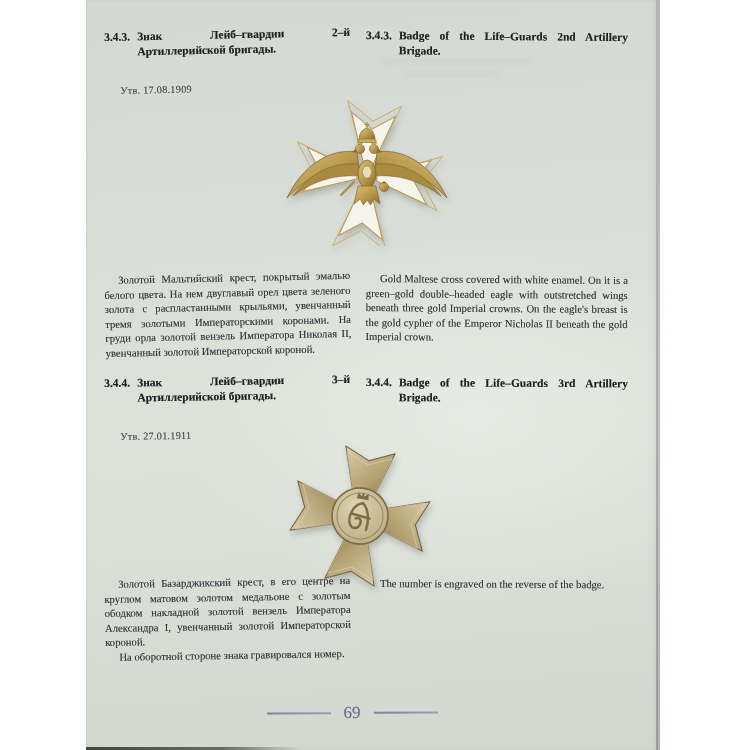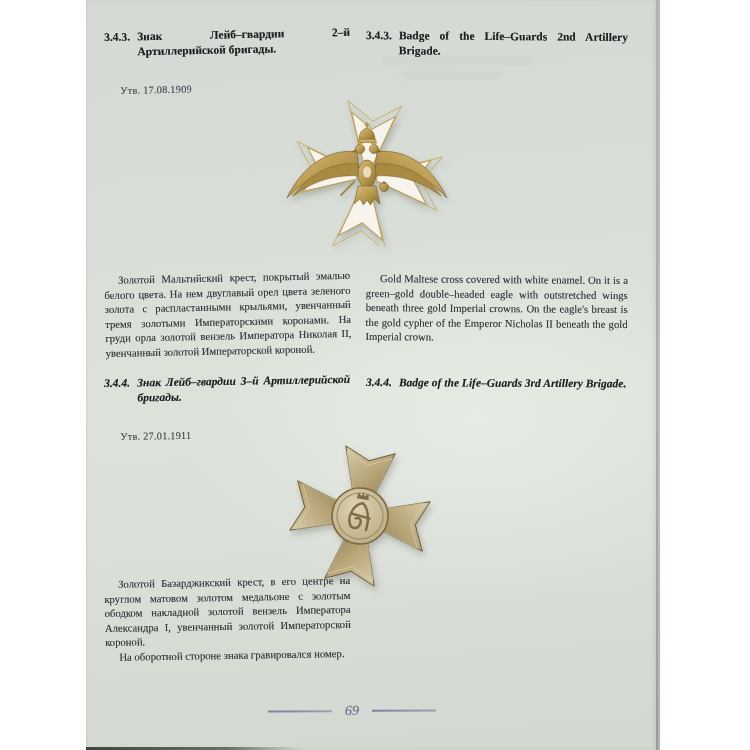--- a/index.html
+++ b/index.html
@@ -38,21 +38,21 @@
 
   .para{font-size:10.7px;line-height:14.5px;color:#2f3236;text-align:justify;
         text-shadow:0 0 .5px rgba(47,50,54,.4);}
   .para p{margin:0;text-indent:14px;}
 
   .badge{position:absolute;filter:drop-shadow(2px 4px 3px rgba(100,104,95,.35));}
 
   .footer{position:absolute;top:703px;left:0;width:574px;display:flex;align-items:center;
           justify-content:center;gap:13px;transform:translateX(-21px) rotate(-0.4deg);}
   .rule{width:64px;height:1.5px;background:linear-gradient(90deg,#7a83a0,#99a1b6);}
-  .pagenum{font-size:14px;font-style:italic;color:#6a7288;text-shadow:0 0 .5px rgba(106,114,136,.5);}
+  .pagenum{font-size:17px;color:#6a7288;text-shadow:0 0 .5px rgba(106,114,136,.5);}
 </style>
 </head>
 <body>
 
 <div class="photo">
   <div class="page">
 
     <div class="ghost" style="left:296px;top:57px;width:150px;height:8px;"></div>
     <div class="ghost" style="left:316px;top:71px;width:100px;height:8px;"></div>
 
@@ -127,21 +127,21 @@
 
     <div class="row para" style="top:273px;">
       <div class="col-ru tilt-ru">
         <p>Золотой Мальтийский крест, покрытый эмалью белого цвета. На нем двуглавый орел цвета зеленого золота с распластанными крыльями, увенчанный тремя золотыми Императорскими коронами. На груди орла золотой вензель Императора Николая II, увенчанный золотой Императорской короной.</p>
       </div>
       <div class="col-en tilt-en">
         <p>Gold Maltese cross covered with white enamel. On it is a green–gold double–headed eagle with outstretched wings beneath three gold Imperial crowns. On the eagle's breast is the gold cypher of the Emperor Nicholas II beneath the gold Imperial crown.</p>
       </div>
     </div>
 
-    <div class="row" style="top:376px;font-style:italic;">
+    <div class="row" style="top:376px;">
       <div class="col-ru tilt-ru-sm">
         <div class="hdr">
           <span class="num">3.4.4.</span>
           <span class="ttl">Знак Лейб–гвардии 3–й Артиллерийской бригады.</span>
         </div>
       </div>
       <div class="col-en tilt-en-sm">
         <div class="hdr">
           <span class="num">3.4.4.</span>
           <span class="ttl">Badge of the Life–Guards 3rd Artillery Brigade.</span>
@@ -188,20 +188,21 @@
         </g>
       </g>
     </svg>
 
     <div class="row para" style="top:577px;">
       <div class="col-ru tilt-ru-sm">
         <p>Золотой Базарджикский крест, в его центре на круглом матовом золотом медальоне с золотым ободком накладной золотой вензель Императора Александра I, увенчанный золотой Императорской короной.</p>
         <p>На оборотной стороне знака гравировался номер.</p>
       </div>
       <div class="col-en tilt-en-sm">
+        <p>The number is engraved on the reverse of the badge.</p>
       </div>
     </div>
 
     <div class="footer">
       <span class="rule"></span>
       <span class="pagenum">69</span>
       <span class="rule"></span>
     </div>
 
     <div class="edge-line"></div>

